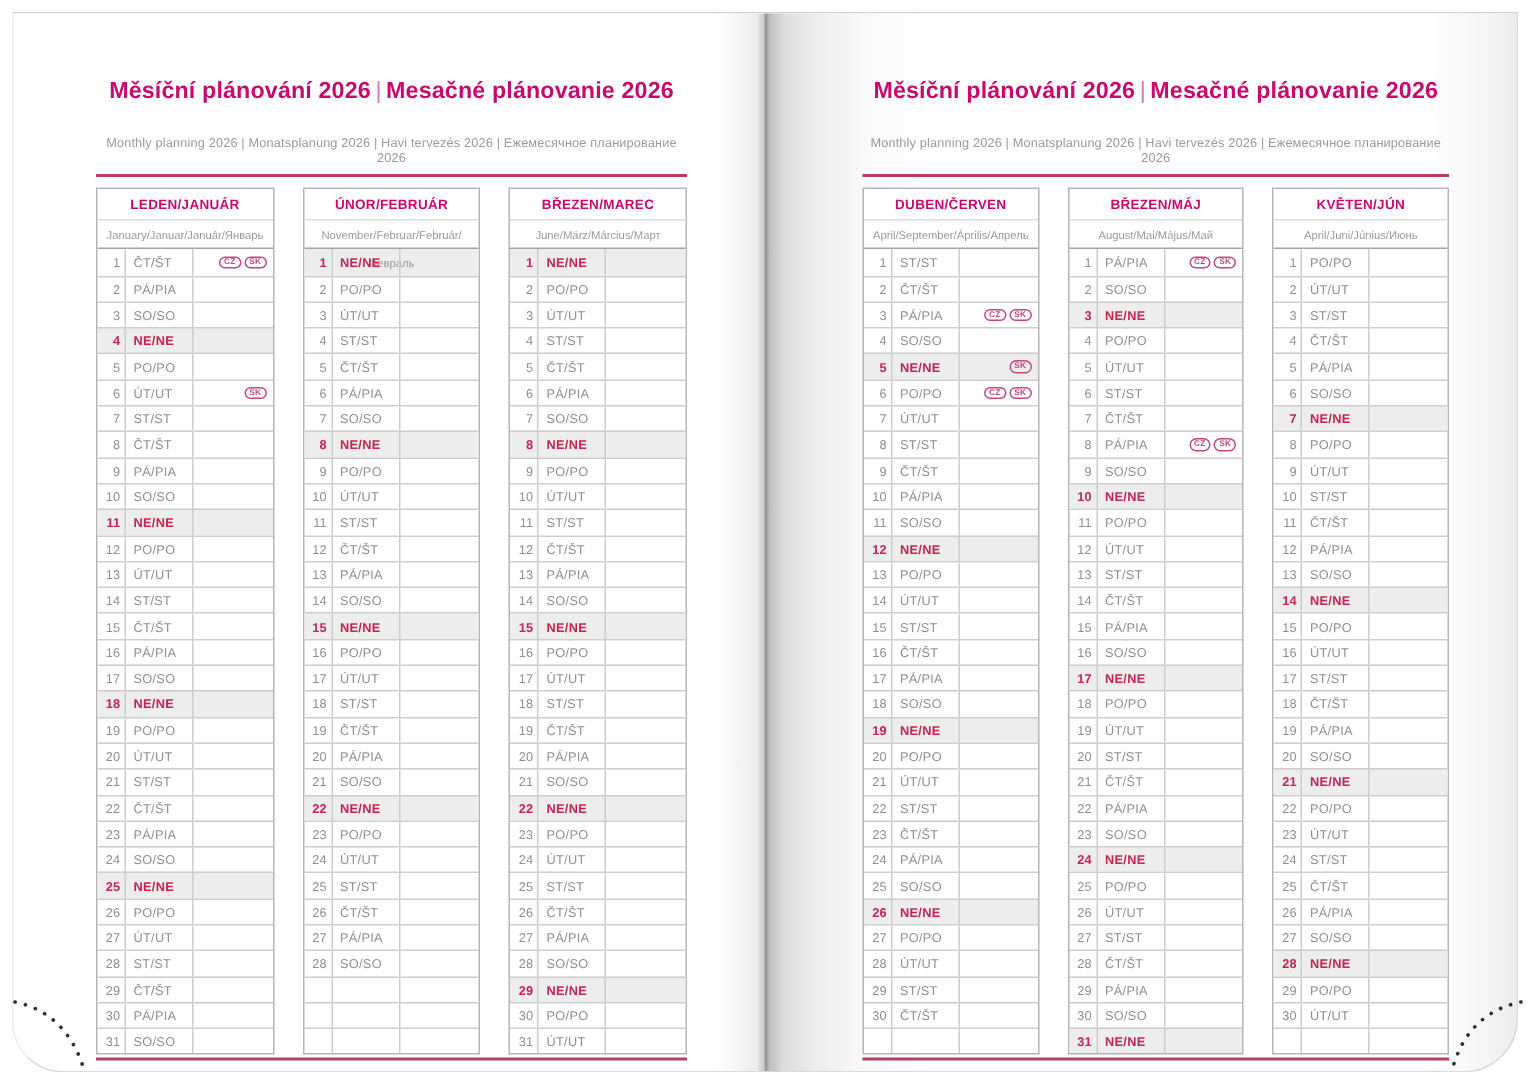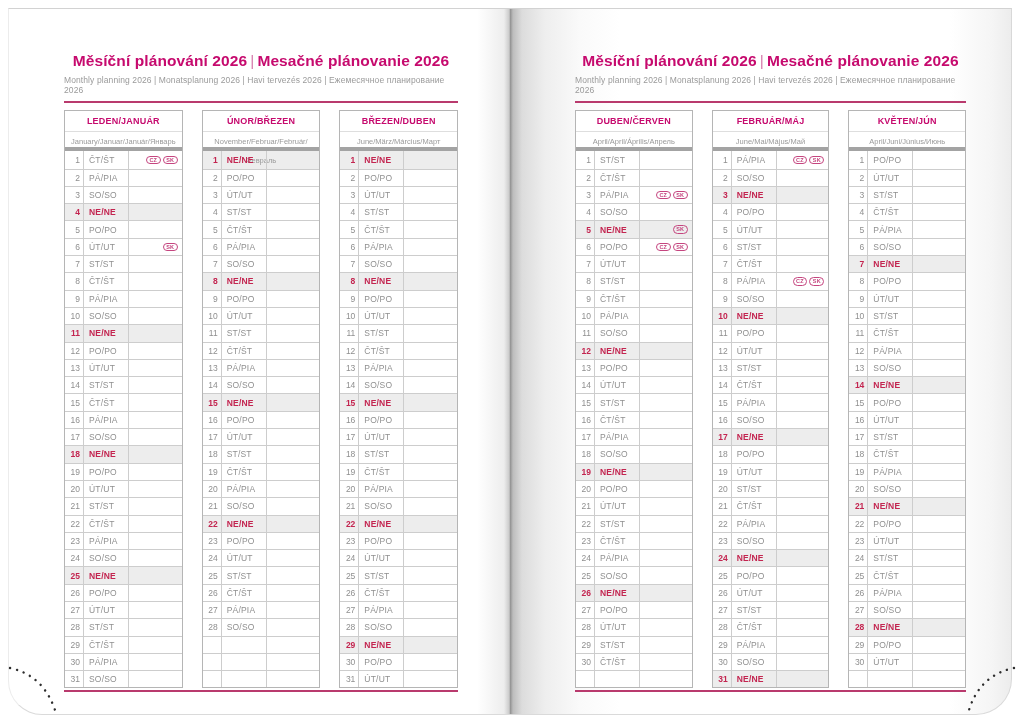--- a/index.html
+++ b/index.html
@@ -24,31 +24,31 @@
     background:linear-gradient(to right,#8f8f8f 0,#bdbdbd 3px,#dcdcdc 12px,#eeeeee 35px,#fafafa 70px,#ffffff 110px,#ffffff 440px,#f5f5f5 482px,#ececec 502px);
   }
 
   .content { position:relative; height:100%; }
   .page-left  .content { padding:0 52px 0 55px; }
   .page-right .content { padding:0 45px 0 65px; }
 
   .title { margin:44px 0 0 0; text-align:center; font-size:15.5px; font-weight:bold;
            color:#c60a6e; letter-spacing:0.1px; line-height:1.05; }
   .title .tsep { font-weight:normal; color:#d57aab; padding:0 3px; }
-  .subtitle { margin-top:6px; font-size:8.5px; color:#9a9a9a; letter-spacing:0.1px; }
+  .subtitle { margin-top:21px; text-align:center; font-size:8.5px; color:#9a9a9a; letter-spacing:0.1px; }
   .rule { margin-top:6px; height:2px; background:#b93a6d; }
   .rule-bottom { margin-top:2px; height:2px; background:#b93a6d; }
 
   .months { display:flex; gap:19px; margin-top:7px; }
   .month { flex:1; border:1px solid #b5b5b5; background:#ffffff; }
 
   .m-head { height:21px; line-height:21px; text-align:center; font-size:9px; font-weight:bold;
             color:#c60a6e; letter-spacing:0.2px; border-bottom:1px solid #dedede; }
   .m-sub  { height:19px; line-height:19px; text-align:center; font-size:7.5px; color:#9a9a9a;
-            border-bottom:4px solid #a3a3a3; }
+            border-bottom:1px solid #a3a3a3; }
 
   .row { display:flex; align-items:center; height:17.3px; border-top:1px solid #cdcdcd; }
   .m-grid .row:first-child { border-top:none; }
   .num { width:19px; flex:none; text-align:right; padding-right:3px; font-size:8.5px; color:#8f8f8f;
          border-right:1px solid #cdcdcd; align-self:stretch; display:flex; align-items:center; justify-content:flex-end; }
   .dw  { width:45px; flex:none; padding-left:5px; font-size:8.5px; color:#8f8f8f; letter-spacing:0.2px;
          border-right:1px solid #cdcdcd; align-self:stretch; display:flex; align-items:center; }
   .note{ flex:1; align-self:stretch; display:flex; align-items:center; justify-content:flex-end;
          gap:2px; padding-right:4px; }
   .row.sun { background:#ededed; }
@@ -232,21 +232,21 @@
                 <span class="note"></span>
               </div>
               <div class="row">
                 <span class="num">31</span>
                 <span class="dw">SO/SO</span>
                 <span class="note"></span>
               </div>
             </div>
         </div>
         <div class="month">
-          <div class="m-head">ÚNOR/BŘEZEN</div>
+          <div class="m-head">ÚNOR/FEBRUÁR</div>
           <div class="m-sub">November/Februar/Február/Февраль</div>
           <div class="m-grid">
               <div class="row sun">
                 <span class="num">1</span>
                 <span class="dw">NE/NE</span>
                 <span class="note"></span>
               </div>
               <div class="row">
                 <span class="num">2</span>
                 <span class="dw">PO/PO</span>
@@ -393,21 +393,21 @@
                 <span class="note"></span>
               </div>
               <div class="row">
                 <span class="num"></span>
                 <span class="dw"></span>
                 <span class="note"></span>
               </div>
             </div>
         </div>
         <div class="month">
-          <div class="m-head">BŘEZEN/DUBEN</div>
+          <div class="m-head">BŘEZEN/MAREC</div>
           <div class="m-sub">June/März/Március/Март</div>
           <div class="m-grid">
               <div class="row sun">
                 <span class="num">1</span>
                 <span class="dw">NE/NE</span>
                 <span class="note"></span>
               </div>
               <div class="row">
                 <span class="num">2</span>
                 <span class="dw">PO/PO</span>
@@ -566,21 +566,21 @@
   </div>
 
   <div class="page page-right">
     <div class="content">
       <h1 class="title"><span>Měsíční plánování 2026</span><span class="tsep">|</span><span>Mesačné plánovanie 2026</span></h1>
       <div class="subtitle">Monthly planning 2026 | Monatsplanung 2026 | Havi tervezés 2026 | Ежемесячное планирование 2026</div>
       <div class="rule"></div>
       <div class="months">
         <div class="month">
           <div class="m-head">DUBEN/ČERVEN</div>
-          <div class="m-sub">April/April/Április/Апрель</div>
+          <div class="m-sub">April/September/Április/Апрель</div>
           <div class="m-grid">
               <div class="row">
                 <span class="num">1</span>
                 <span class="dw">ST/ST</span>
                 <span class="note"></span>
               </div>
               <div class="row">
                 <span class="num">2</span>
                 <span class="dw">ČT/ŠT</span>
                 <span class="note"></span>
@@ -734,22 +734,22 @@
                 <span class="note"></span>
               </div>
               <div class="row">
                 <span class="num"></span>
                 <span class="dw"></span>
                 <span class="note"></span>
               </div>
             </div>
         </div>
         <div class="month">
-          <div class="m-head">FEBRUÁR/MÁJ</div>
-          <div class="m-sub">June/Mai/Május/Май</div>
+          <div class="m-head">BŘEZEN/MÁJ</div>
+          <div class="m-sub">August/Mai/Május/Май</div>
           <div class="m-grid">
               <div class="row">
                 <span class="num">1</span>
                 <span class="dw">PÁ/PIA</span>
                 <span class="note">
                   <span class="badge">CZ</span>
                   <span class="badge">SK</span>
                 </span>
               </div>
               <div class="row">

